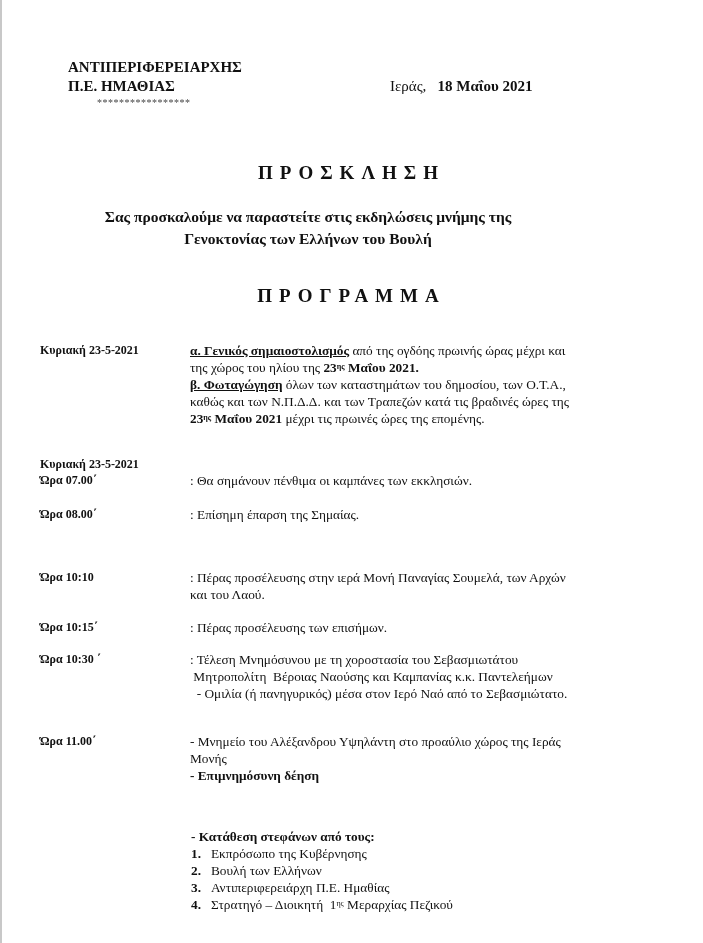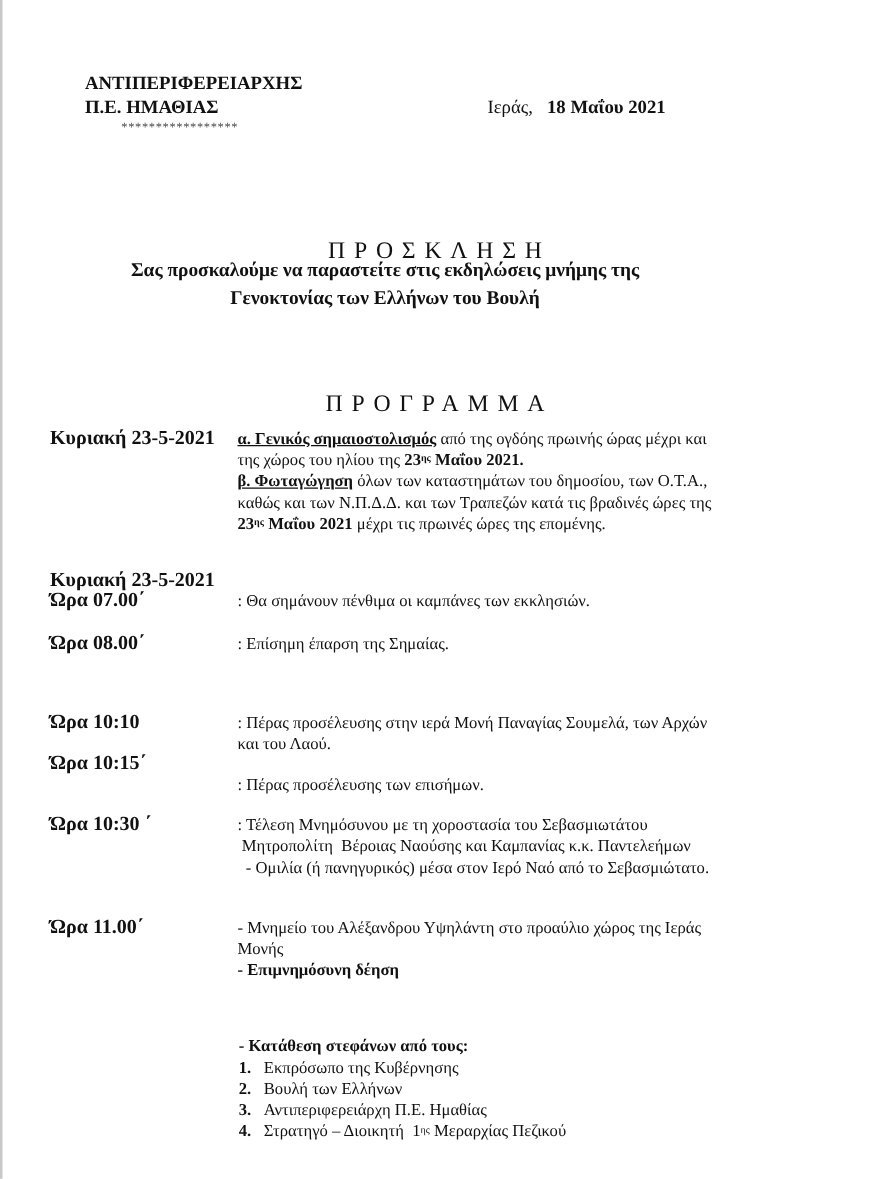--- a/index.html
+++ b/index.html
@@ -5,24 +5,24 @@
   html, body { margin: 0; padding: 0; }
   body {
     width: 703px; height: 943px; background: #ffffff; position: relative; overflow: hidden;
     font-family: "Liberation Serif", serif; color: #111111;
   }
   .left-edge { position: absolute; left: 0; top: 0; width: 2px; height: 943px; background: #c8c8c8; }
   .abs { position: absolute; white-space: nowrap; }
   .b { font-weight: bold; }
   .hdr { font-size: 15px; font-weight: bold; line-height: 19px; text-align: right; }
   .stars { font-size: 10px; color: #444; letter-spacing: 0.5px; }
-  .title { font-size: 19px; font-weight: normal; letter-spacing: 7px; left: 0; width: 703px; text-align: center; margin-top: 28px; }
+  .title { font-size: 19px; font-weight: bold; letter-spacing: 7px; left: 0; width: 703px; text-align: center; }
   .subtitle { font-size: 15.5px; font-weight: bold; left: 0; width: 616px; text-align: center; line-height: 22px; }
   .txt { font-size: 13.3px; line-height: 17px; }
-  .lbl { font-size: 16px; font-weight: bold; line-height: 17px; text-align: center; }
+  .lbl { font-size: 12px; font-weight: bold; line-height: 17px; text-align: center; }
   .u { text-decoration: underline; font-weight: bold; }
   sup { font-size: 8px; vertical-align: top; position: relative; top: -1px; font-weight: bold; }
   .list-num { display: inline-block; width: 20px; font-weight: bold; }
   .body-col { left: 190px; }
 </style>
 </head>
 <body>
 
 <div class="left-edge"></div>
 
@@ -51,21 +51,21 @@
 <div class="abs lbl" style="left:40px; top:472px;">Ώρα 07.00΄</div>
 <div class="abs txt body-col" style="top:472px;">: Θα σημάνουν πένθιμα οι καμπάνες των εκκλησιών.</div>
 
 <div class="abs lbl" style="left:40px; top:506px;">Ώρα 08.00΄</div>
 <div class="abs txt body-col" style="top:506px;">: Επίσημη έπαρση της Σημαίας.</div>
 
 <div class="abs lbl" style="left:40px; top:569px;">Ώρα 10:10</div>
 <div class="abs txt body-col" style="top:569px;">: Πέρας προσέλευσης στην ιερά Μονή  Παναγίας Σουμελά, των Αρχών</div>
 <div class="abs txt body-col" style="top:586px;">και του Λαού.</div>
 
-<div class="abs lbl" style="left:40px; top:602px;">Ώρα 10:15΄</div>
+<div class="abs lbl" style="left:40px; top:619px;">Ώρα 10:15΄</div>
 <div class="abs txt body-col" style="top:619px;">: Πέρας προσέλευσης των επισήμων.</div>
 
 <div class="abs lbl" style="left:40px; top:651px;">Ώρα 10:30 ΄</div>
 <div class="abs txt body-col" style="top:651px;">: Τέλεση Μνημόσυνου με τη χοροστασία του Σεβασμιωτάτου</div>
 <div class="abs txt body-col" style="top:668px; white-space:pre;"> Μητροπολίτη  Βέροιας Ναούσης και Καμπανίας κ.κ. Παντελεήμων</div>
 <div class="abs txt body-col" style="top:685px; white-space:pre;">  - Ομιλία (ή πανηγυρικός) μέσα στον Ιερό Ναό από το Σεβασμιώτατο.</div>
 
 <div class="abs lbl" style="left:40px; top:733px;">Ώρα 11.00΄</div>
 <div class="abs txt body-col" style="top:733px;">- Μνημείο του Αλέξανδρου Υψηλάντη στο προαύλιο χώρος της Ιεράς</div>
 <div class="abs txt body-col" style="top:750px;">Μονής</div>

